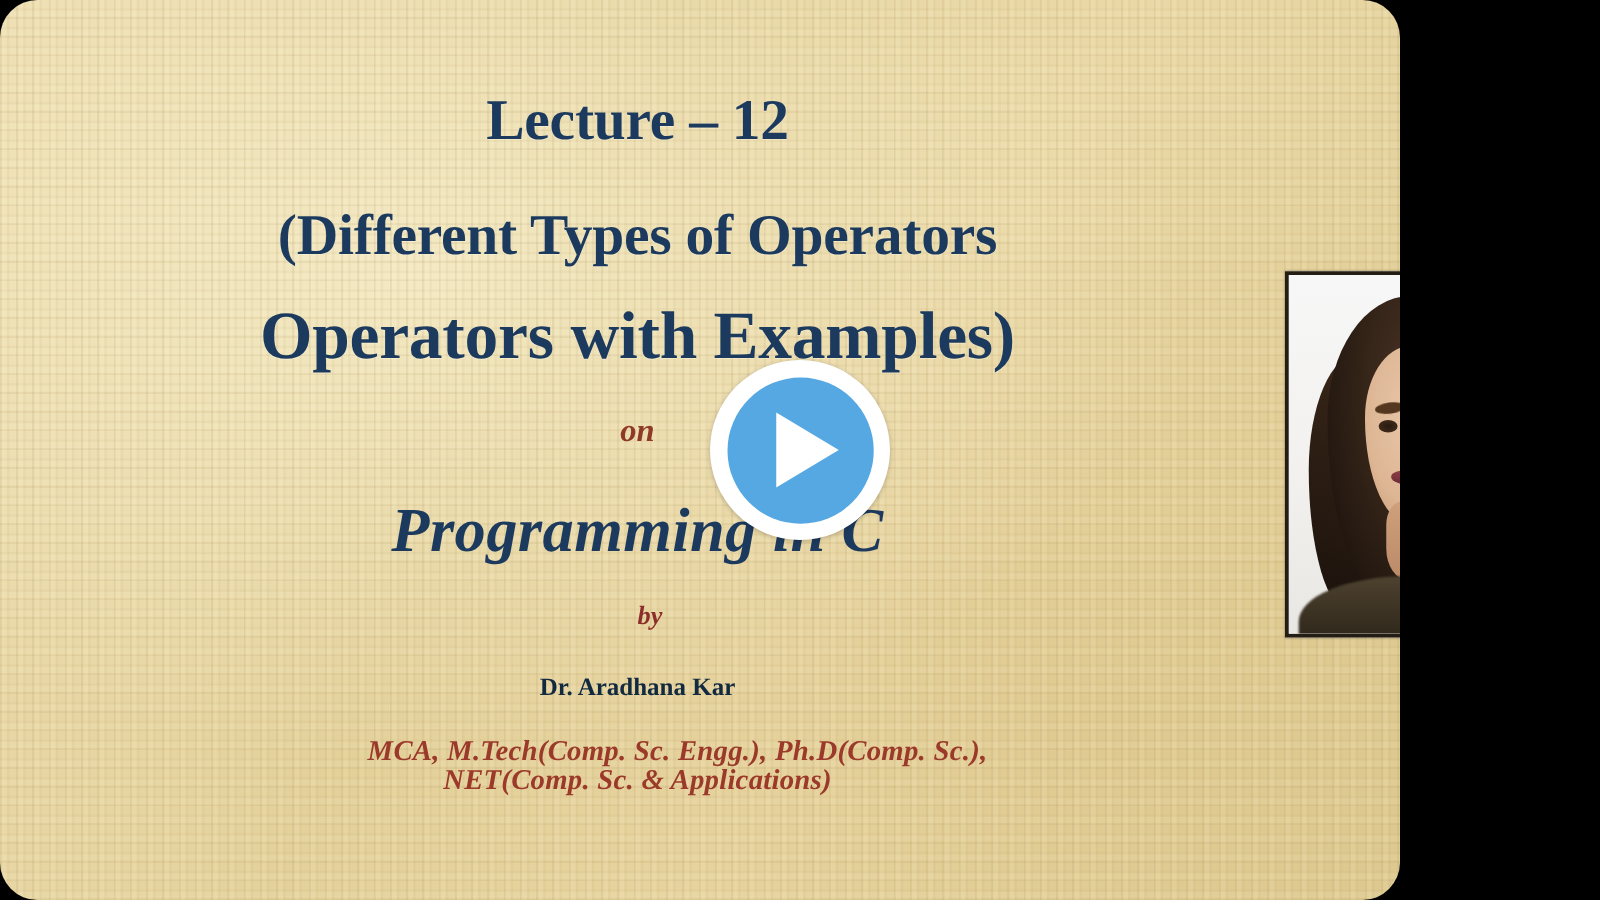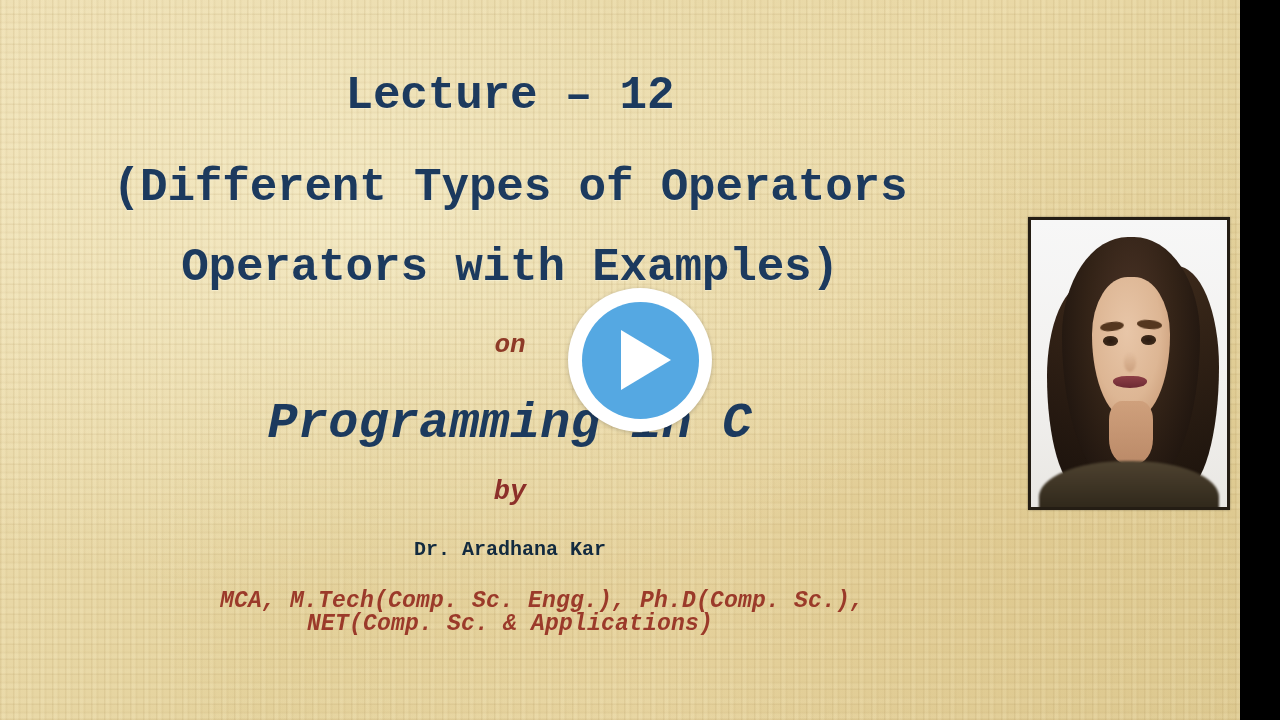--- a/index.html
+++ b/index.html
@@ -2,24 +2,24 @@
 <html><head>
 <meta charset="utf-8">
 <style>
   html, body {
     margin: 0;
     padding: 0;
     background: #000;
   }
   #stage {
     position: relative;
-    width: 1240px;
+    width: 1120px;
     height: 720px;
     overflow: hidden;
-    font-family: Liberation Mono, monospace;
+    font-family: Liberation Serif, serif;
     
     background-color: #e9d9a6;
     background-image:
       repeating-linear-gradient(90deg,
         rgba(178,152,96,0.16) 0px,
         rgba(178,152,96,0.16) 1px,
         rgba(255,246,210,0.10) 2px,
         rgba(255,246,210,0.10) 5px,
         rgba(178,152,96,0.09) 6px,
         rgba(178,152,96,0.09) 7px,
@@ -30,20 +30,21 @@
         rgba(170,142,86,0.13) 1px,
         rgba(255,247,214,0.09) 2px,
         rgba(255,247,214,0.09) 6px,
         rgba(170,142,86,0.07) 7px,
         rgba(170,142,86,0.07) 8px,
         rgba(236,220,172,0.00) 9px,
         rgba(236,220,172,0.00) 15px),
       radial-gradient(ellipse at 30% 30%, rgba(255,250,225,0.55) 0%, rgba(255,250,225,0.0) 55%),
       radial-gradient(ellipse at 78% 80%, rgba(214,186,122,0.40) 0%, rgba(214,186,122,0.0) 60%),
       linear-gradient(115deg, #ecdcae 0%, #e4d29c 38%, #ead9a7 62%, #dfcd96 100%);
+    border-radius: 30px;
   }
 
   
   .slide-text {
     position: absolute;
     left: 0;
     top: 0;
     width: 1020px;
     text-align: center;
   }
@@ -67,21 +68,21 @@
     position: absolute;
     left: 0; top: 158px;
     width: 1020px;
     font-size: 46px;
     line-height: 60px;
   }
   .line-title2 {
     position: absolute;
     left: 0; top: 238px;
     width: 1020px;
-    font-size: 46px;
+    font-size: 54px;
     line-height: 60px;
   }
   .line-on {
     position: absolute;
     left: 0; top: 325px;
     width: 1020px;
     font-size: 26px;
     line-height: 40px;
     color: #8e3a27;
     font-weight: bold;
@@ -96,25 +97,26 @@
     line-height: 62px;
     font-style: italic;
     color: #1c3a5e;
     font-weight: bold;
     letter-spacing: 0.3px;
   }
   .line-by {
     position: absolute;
     left: 0; top: 474px;
     width: 1020px;
-    font-size: 27px;
+    font-size: 21px;
     line-height: 36px;
     color: #8c2f2a;
     font-weight: bold;
     font-style: italic;
+    padding-left: 10px;
   }
   .line-author {
     position: absolute;
     left: 0; top: 530px;
     width: 1020px;
     font-size: 20px;
     line-height: 40px;
     color: #122a3f;
     font-weight: bold;
   }

